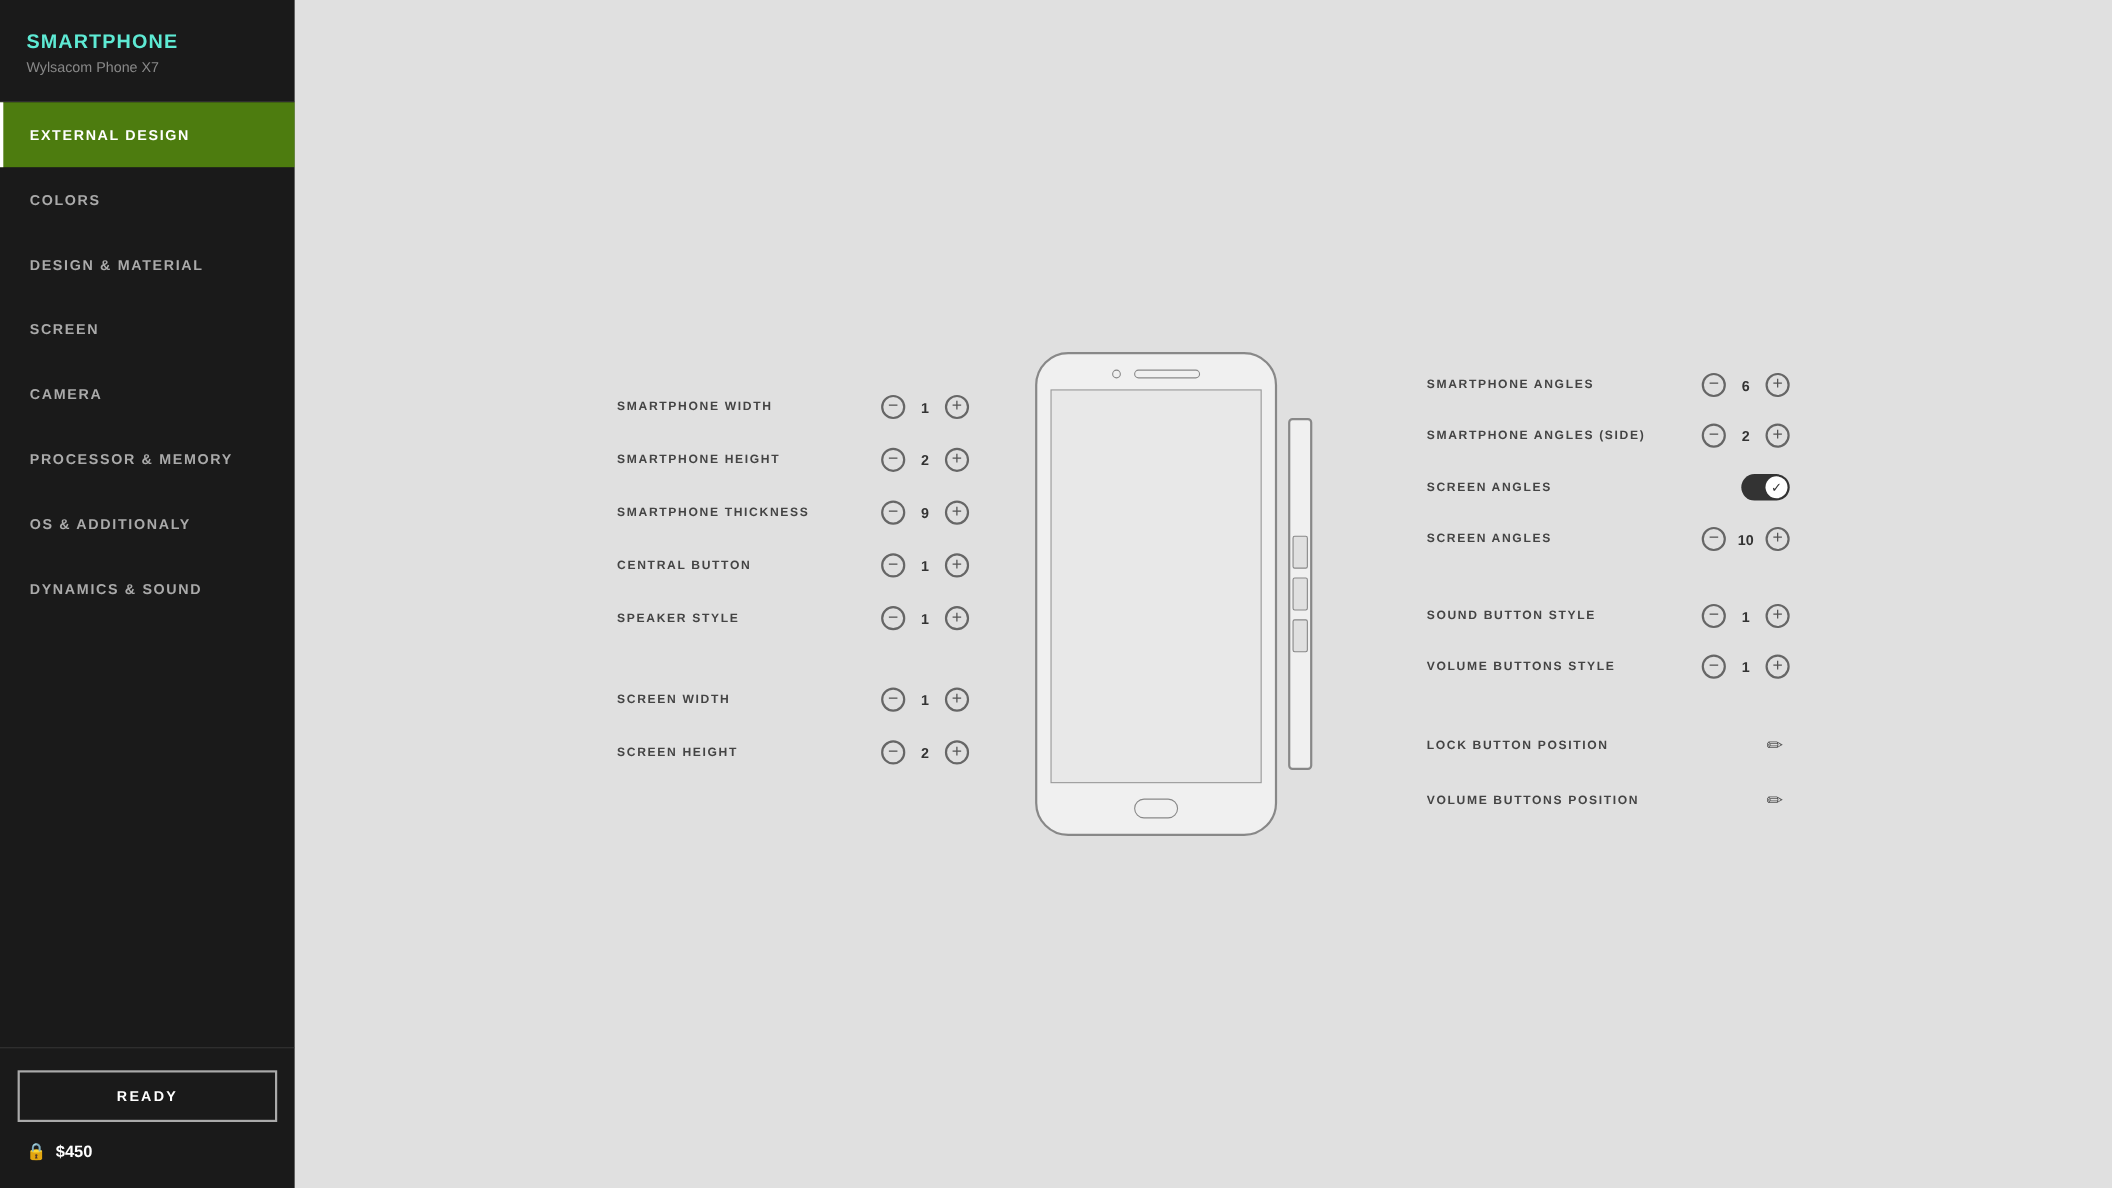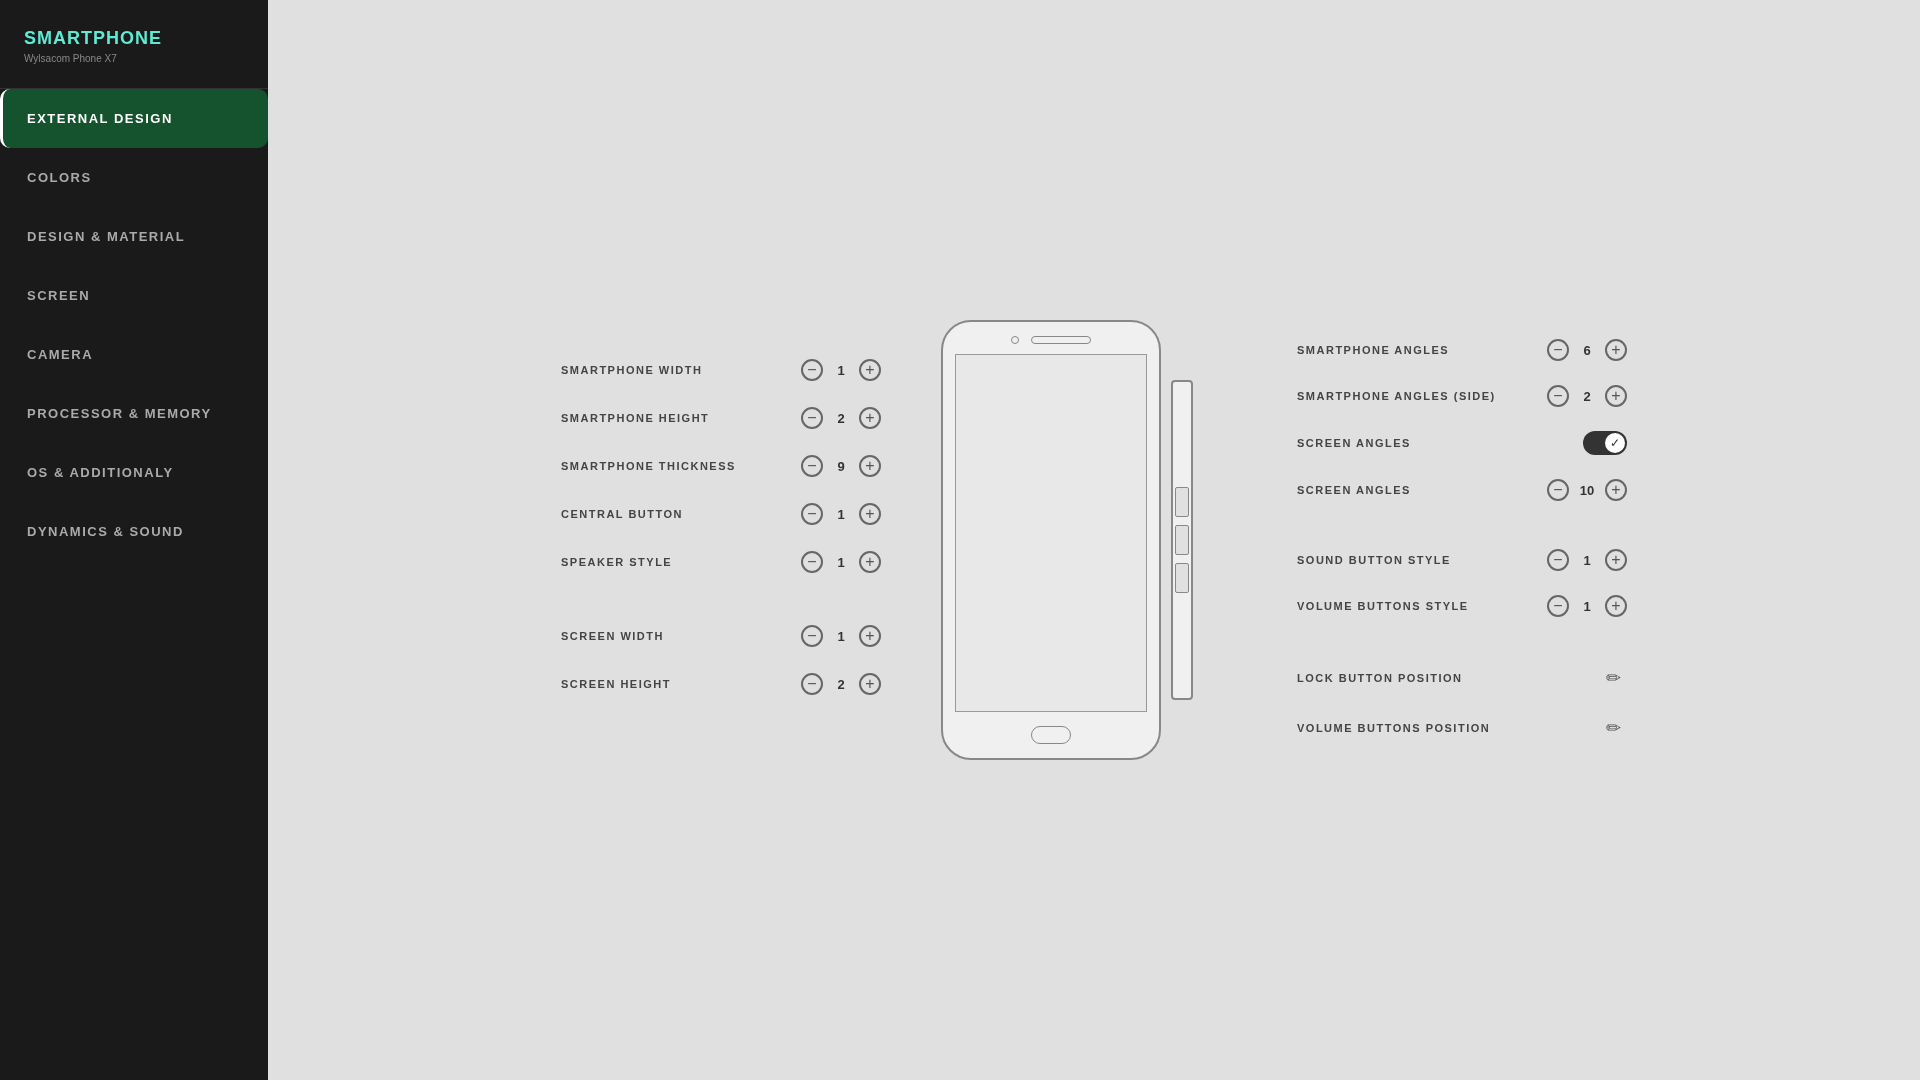--- a/index.html
+++ b/index.html
@@ -29,21 +29,21 @@
 
     #brand-title {
       color: #5eead4;
       font-size: 18px;
       font-weight: 700;
       letter-spacing: 1px;
     }
 
     #brand-subtitle {
       color: #888;
-      font-size: 10px;
+      font-size: 13px;
       margin-top: 4px;
     }
 
     .nav-items {
       flex: 1;
       display: flex;
       flex-direction: column;
     }
 
     .nav-item {
@@ -51,23 +51,22 @@
       color: #aaaaaa;
       font-size: 13px;
       font-weight: 600;
       letter-spacing: 1.5px;
       cursor: pointer;
       border-left: 3px solid transparent;
     }
 
     .nav-item.active {
       color: #ffffff;
-      background: #14532d;
+      background: #4d7c0f;
       border-left: 3px solid #ffffff;
-      border-radius: 10px;
     }
 
     .sidebar-footer {
       padding: 20px 16px;
       border-top: 1px solid #333;
       display: flex;
       flex-direction: column;
       gap: 14px;
     }
 
@@ -336,20 +335,27 @@
   <div class="nav-item active">EXTERNAL DESIGN</div>
       <div class="nav-item">COLORS</div>
       <div class="nav-item">DESIGN &amp; MATERIAL</div>
       <div class="nav-item">SCREEN</div>
       <div class="nav-item">CAMERA</div>
       <div class="nav-item">PROCESSOR &amp; MEMORY</div>
       <div class="nav-item">OS &amp; ADDITIONALY</div>
       <div class="nav-item">DYNAMICS &amp; SOUND</div>
     </div>
 
+  <div class="sidebar-footer">
+    <button id="ready-button">READY</button>
+    <div id="price-row">
+      <span>🔒</span>
+      <span>$450</span>
+    </div>
+  </div>
 </div>
 
 <div id="main">
   <div id="content-area">
 
     <div id="left-controls">
 
     <div class="control-row">
       <span class="control-label">SMARTPHONE WIDTH</span>
 

